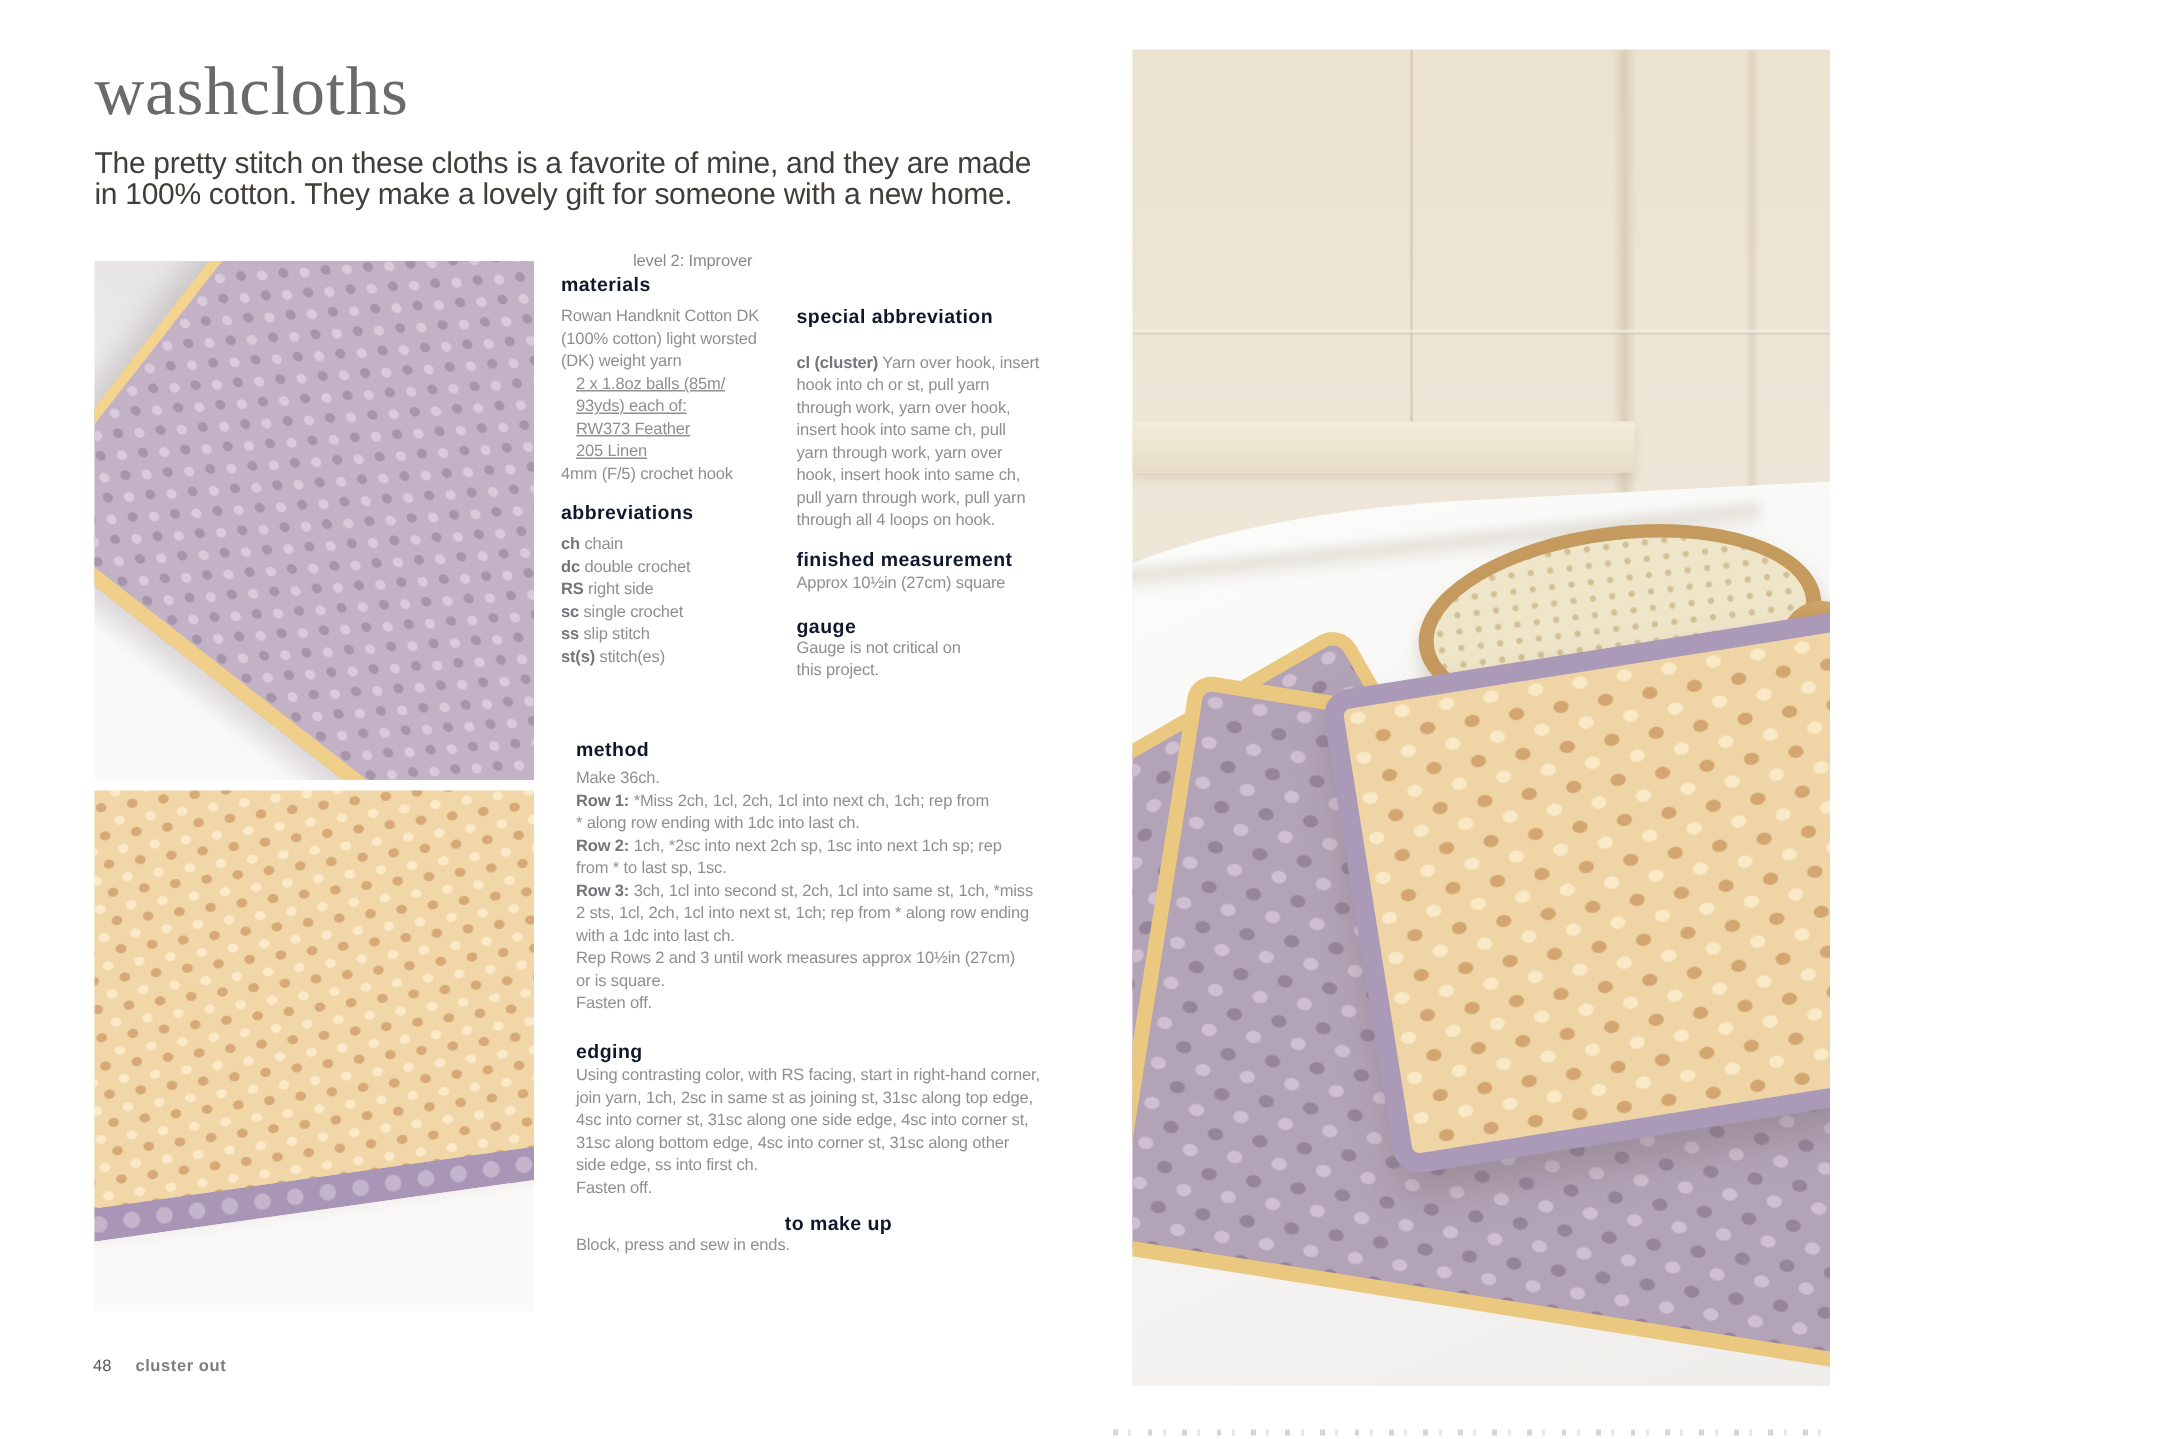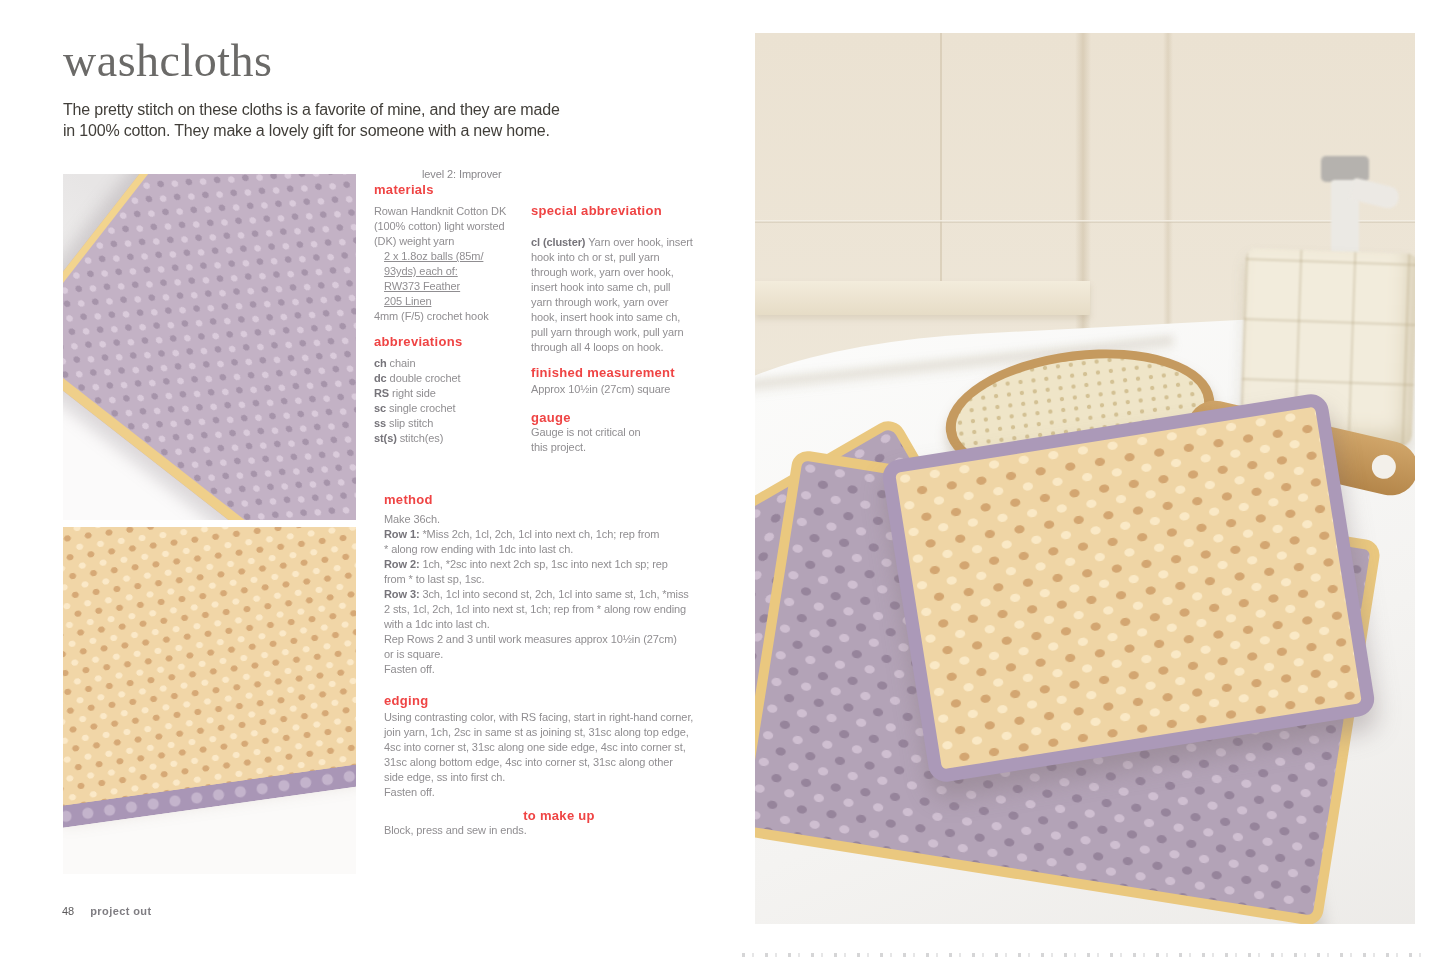--- a/index.html
+++ b/index.html
@@ -1,31 +1,31 @@
 <!DOCTYPE html>
 <html><head>
 <meta charset="utf-8">
 <style>
   html,body{margin:0;padding:0;background:#ffffff;}
-  .canvas{position:relative;width:1445px;height:959px;background:#ffffff;overflow:hidden;
+  .canvas{position:relative;width:1220px;height:959px;background:#ffffff;overflow:hidden;
           font-family:"Liberation Sans",sans-serif;}
   .abs{position:absolute;}
 
   
   .title{left:63px;top:34px;font-family:"Liberation Serif",serif;font-weight:400;
          font-size:46px;color:#6b6a68;letter-spacing:0.5px;}
-  .intro{left:63px;top:99px;font-size:16px;line-height:21px;color:#413e39;letter-spacing:-0.2px;}
+  .intro{left:63px;top:99px;font-size:20px;line-height:21px;color:#413e39;letter-spacing:-0.2px;}
   [data-bind-lines]{white-space:pre-line;}
 
   .col{line-height:15px;font-size:11px;color:#908e91;letter-spacing:-0.1px;}
   .colA{left:374px;top:167px;width:154px;}
   .colB{left:531px;top:203px;width:162px;}
   .method-col{left:384px;top:492px;width:350px;line-height:15px;font-size:11px;
               color:#908e91;letter-spacing:-0.1px;}
-  h3{font-size:13px;font-weight:700;color:#ef4444;letter-spacing:0.3px;margin:0;line-height:15px;}
+  h3{font-size:13px;font-weight:700;color:#0f172a;letter-spacing:0.3px;margin:0;line-height:15px;}
   .col p,.method-col p{margin:0;}
   .level{margin:0 0 18px;color:#8a888c;padding-left:48px;}
   .h-materials{margin-bottom:7px;}
   .mat-indent{padding-left:10px;text-decoration:underline;}
   .hook{margin-top:2px;}
   .h-abbr{margin-top:10px;margin-bottom:7px;}
   .abbr-row b,.bold{font-weight:700;color:#76747a;}
   .h-sub{margin-top:10px;margin-bottom:2px;}
   .h-gauge{margin-top:13px;margin-bottom:0;}
   .h-method{margin-bottom:5px;}
@@ -188,21 +188,21 @@
 join yarn, 1ch, 2sc in same st as joining st, 31sc along top edge,
 4sc into corner st, 31sc along one side edge, 4sc into corner st,
 31sc along bottom edge, 4sc into corner st, 31sc along other
 side edge, ss into first ch.</p>
     <p data-bind="edging.fasten_line">Fasten off.</p>
     <h3 class="h-makeup" data-bind="to_make_up.heading">to make up</h3>
     <p data-bind="to_make_up.text">Block, press and sew in ends.</p>
   </div>
 
   <div class="abs footer">
-    <span class="pg" data-bind="page.footer.page_number">48</span><span class="sec" data-bind="page.footer.section_label">project out</span>
+    <span class="pg" data-bind="page.footer.page_number">48</span><span class="sec" data-bind="page.footer.section_label">cluster out</span>
   </div>
 
   <figure class="abs photo photoR" style="margin:0">
     <div class="abs wall-line"></div>
     <div class="abs wall-corner"></div>
     <div class="abs wall-corner2"></div>
     <div class="abs wall-seam"></div>
     <div class="abs ledge"></div>
     <div class="abs sink"></div>
     <div class="abs counter-shadow"></div>

